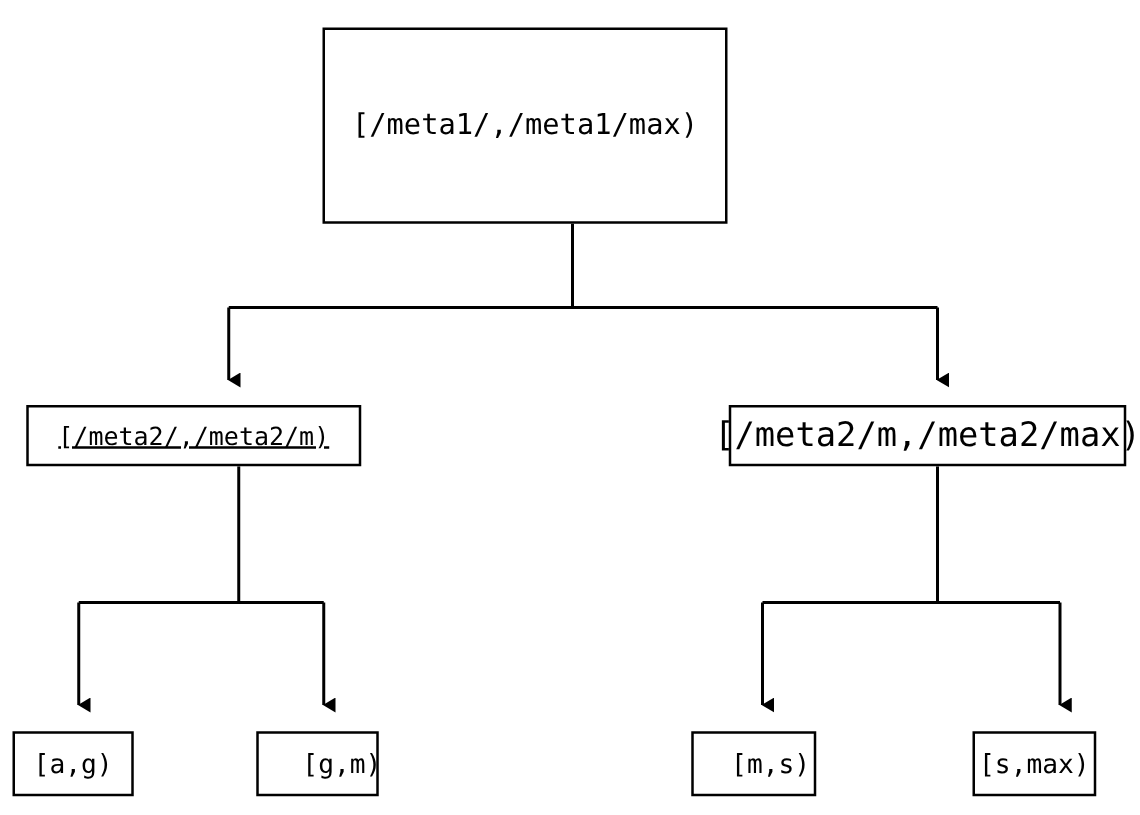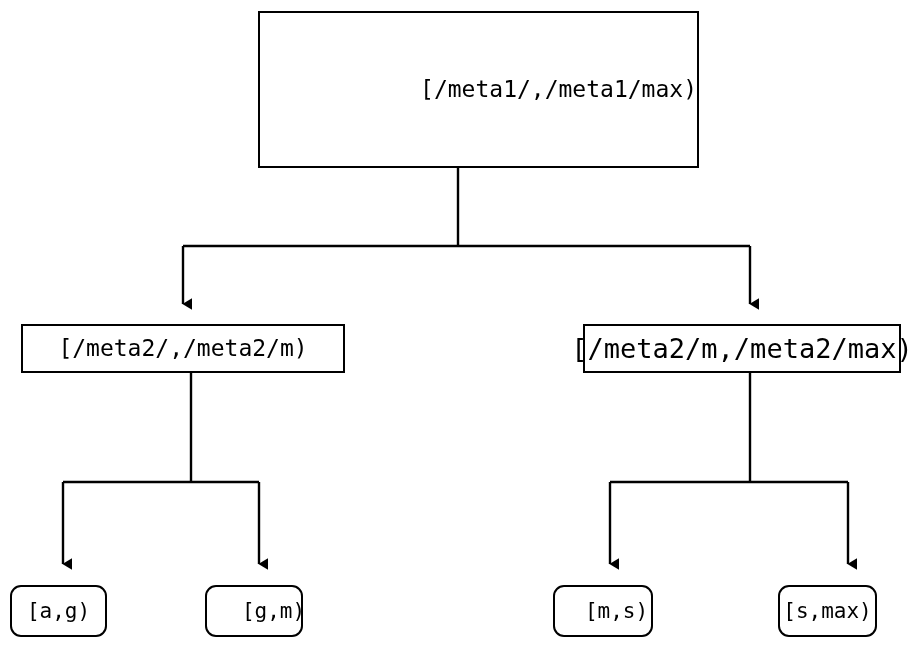--- a/index.html
+++ b/index.html
@@ -40,49 +40,48 @@
     z-index: 2;
   }
   .node-label {
     display: block;
     line-height: 1;
   }
 
   
   #node-root {
     left: 258px;
-    top: 11px;
-    width: 441px;
+    top: 22px;
+    width: 324px;
     height: 157px;
     font-size: 23px;
-    justify-content: flex-end;
   }
 
   
   #node-meta2-lo {
     left: 21px;
     top: 324px;
-    width: 324px;
+    width: 268px;
     height: 49px;
-    font-size: 23px;
+    font-size: 20px;
+    text-decoration: underline;
   }
   #node-meta2-hi {
     left: 583px;
     top: 324px;
     width: 318px;
     height: 49px;
     font-size: 27px;
   }
 
   
   .leaf-node {
     top: 585px;
     height: 52px;
     font-size: 21px;
-    border-radius: 11px;
   }
   #node-leaf-ag   { left: 10px;  width: 97px;  }
   #node-leaf-gm   { left: 205px; width: 98px; padding-left: 39px;  }
   #node-leaf-ms   { left: 553px; width: 100px; padding-left: 27px; }
   #node-leaf-smax { left: 778px; width: 99px; }
 </style>
 </head>
 <body>
 
 <div id="diagram-canvas">

